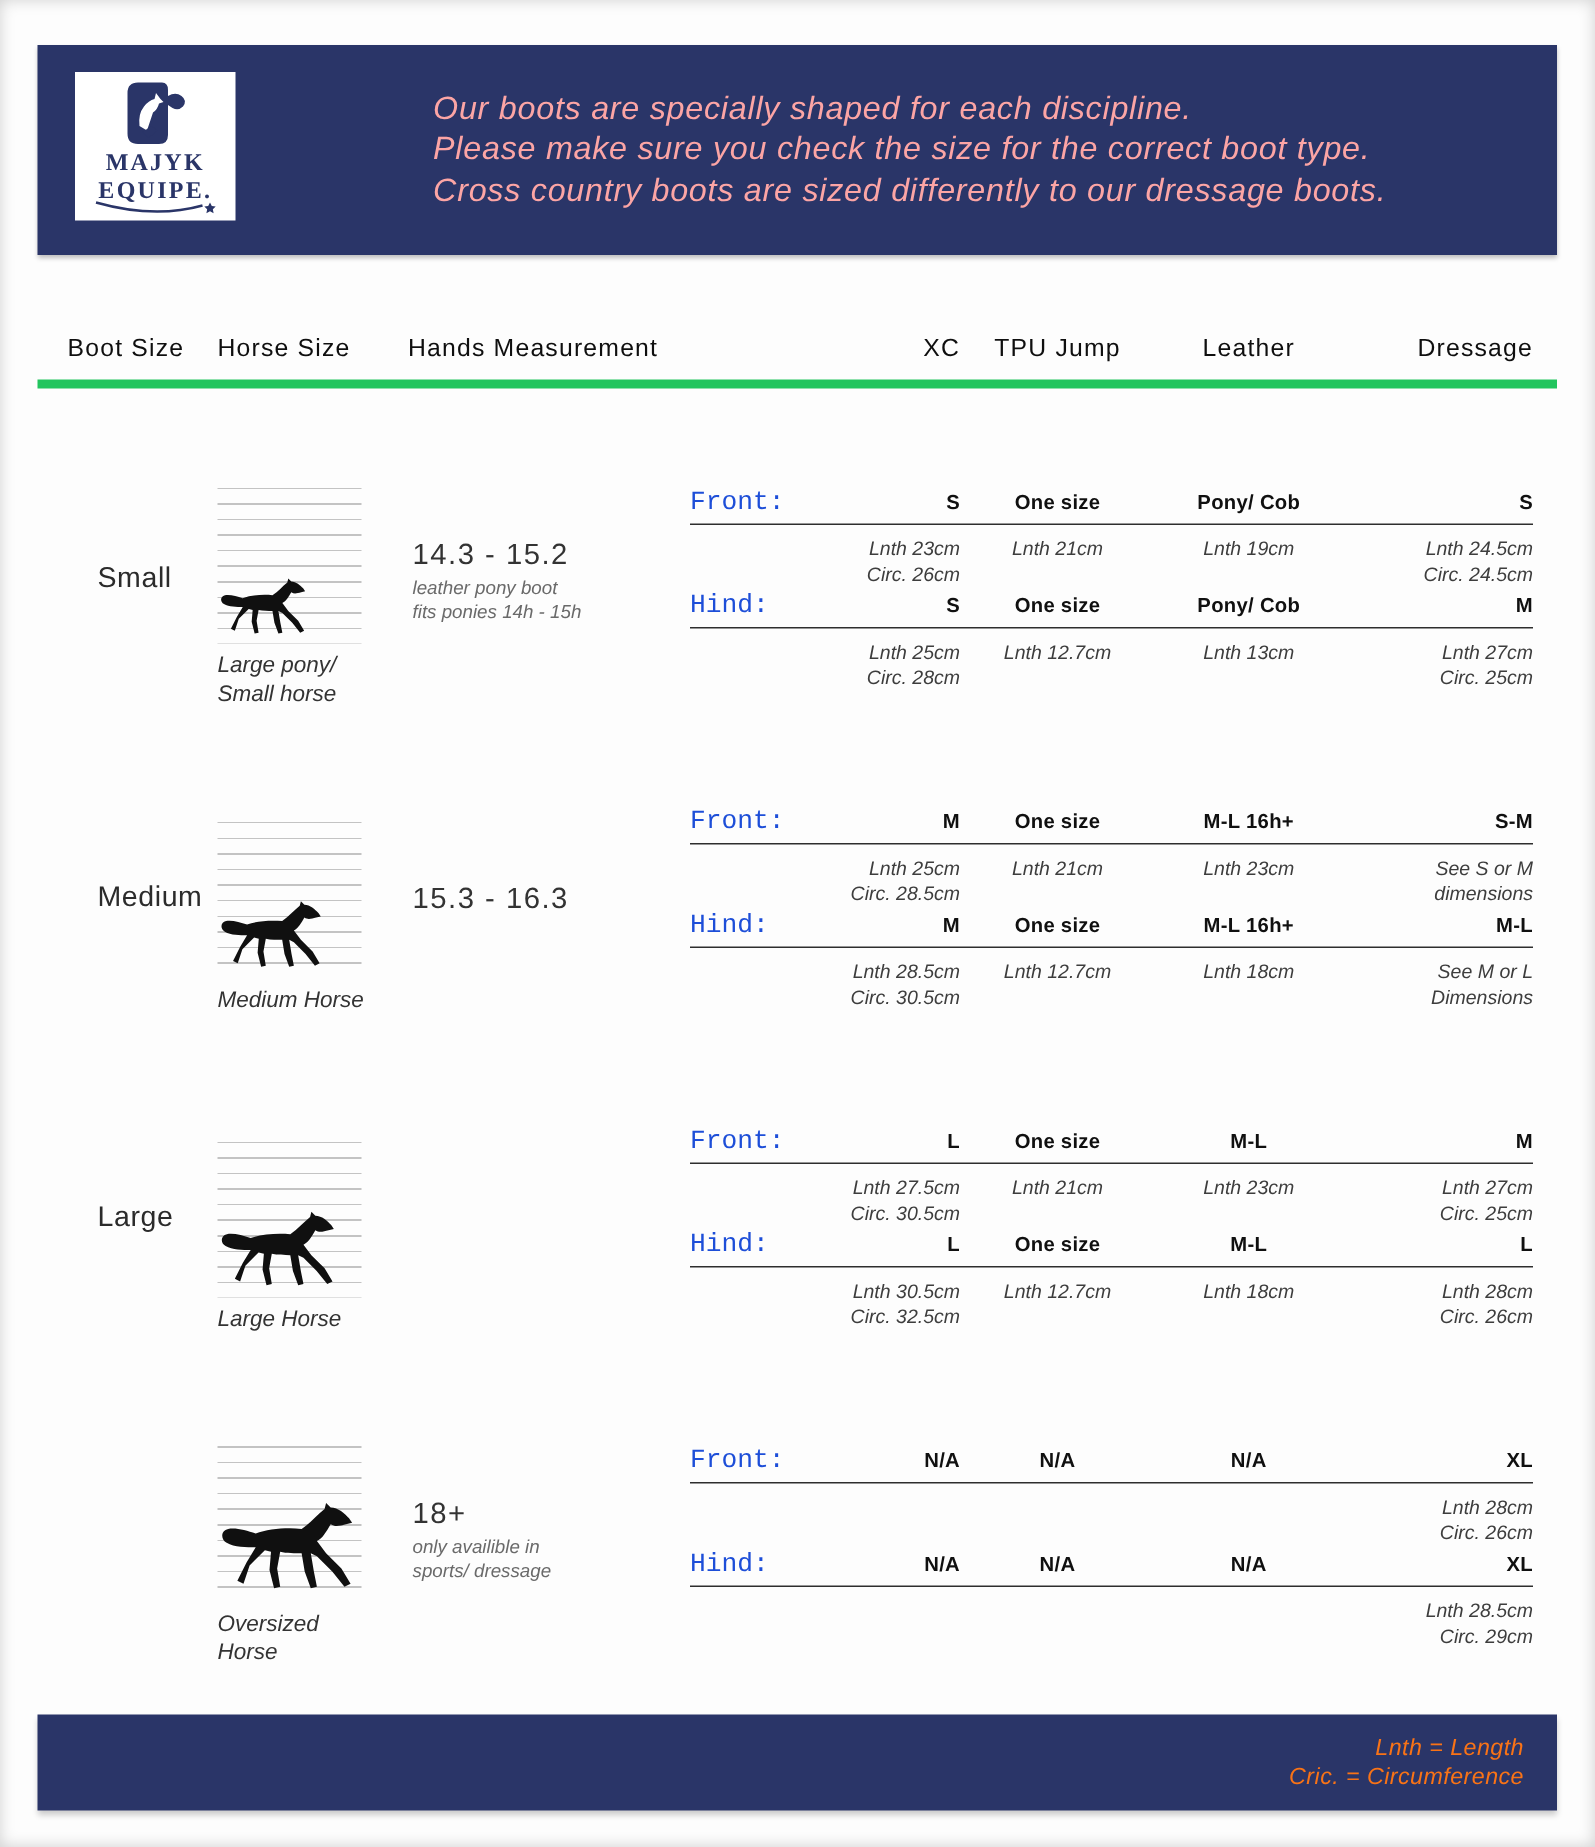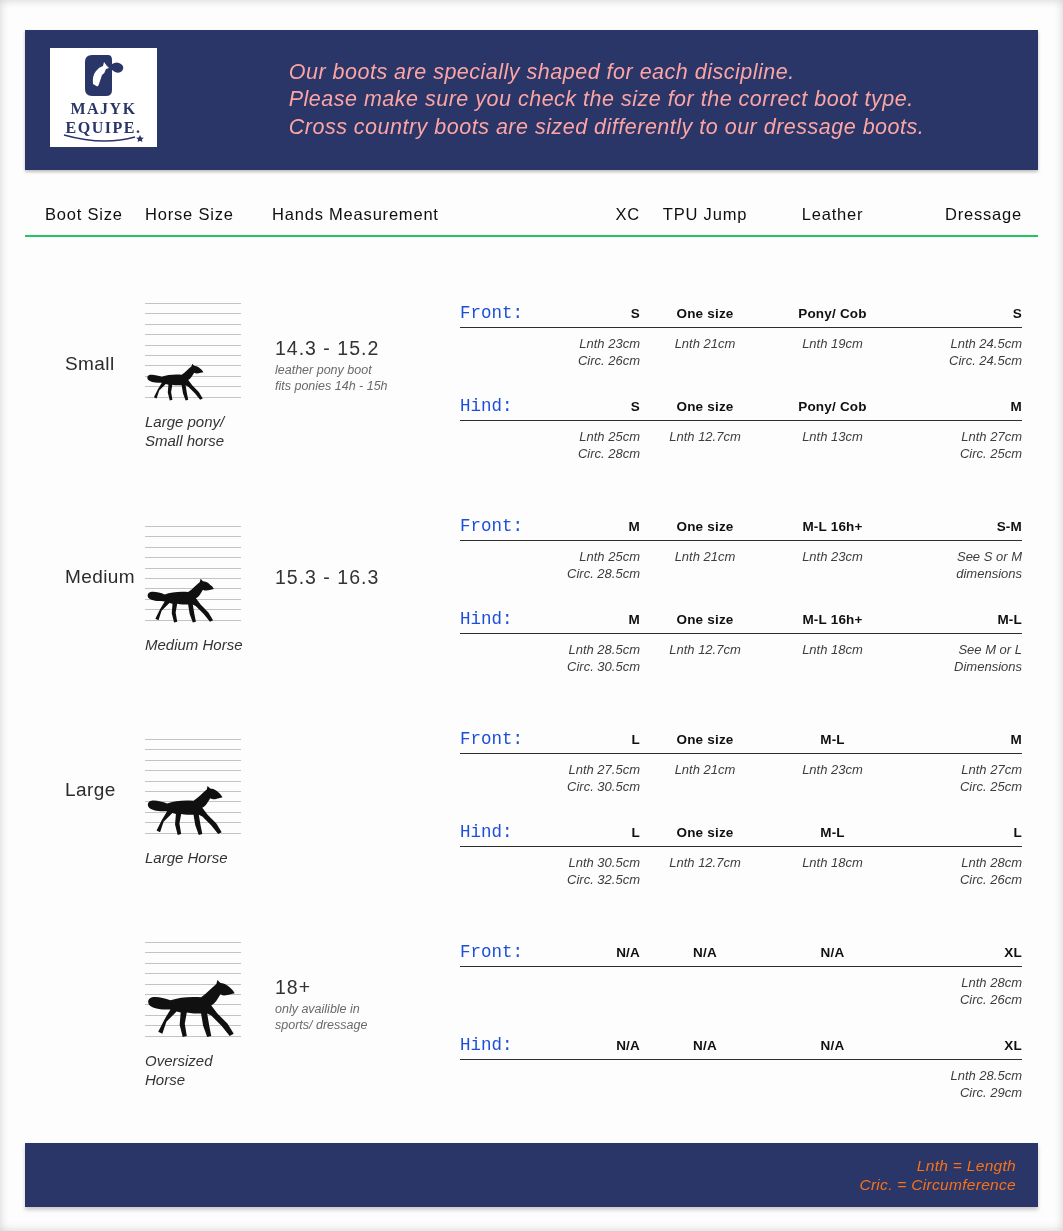--- a/index.html
+++ b/index.html
@@ -31,21 +31,21 @@
     font-style:italic;font-size:21.5px;line-height:27.5px;letter-spacing:.5px;
     color:#fca5a5;text-align:left;white-space:pre-line;
   }
 
   
   .table-area{position:absolute;left:25px;top:170px;width:1013px;}
   .grid9{
     display:grid;
     grid-template-columns:20px 100px 127px 188px 80px 100px 130px 125px 127px;
   }
-  .table-head{padding-top:35px;border-bottom:2px solid #22c55e;padding-bottom:11px;}
+  .table-head{padding-top:53px;border-bottom:6px solid #22c55e;padding-bottom:11px;}
   .th{font-size:16.5px;letter-spacing:.8px;color:#0f0f0f;}
   .th.c2{grid-column:2}.th.c3{grid-column:3}.th.c4{grid-column:4}
   .th.c6{grid-column:6;text-align:right}
   .th.c7{grid-column:7;text-align:center}
   .th.c8{grid-column:8;text-align:center}
   .th.c9{grid-column:9;text-align:right}
 
   .row-group{
     display:grid;
     grid-template-columns:20px 100px 127px 188px 562px;
@@ -80,21 +80,21 @@
   .cols{display:grid;grid-template-columns:80px 100px 130px 125px 127px;align-items:baseline;}
   .sub-label{font-size:17.5px;color:#1d4ed8;font-family:Liberation Mono, monospace;}
   .size{font-size:13.5px;font-weight:bold;color:#101010;letter-spacing:.2px;}
   .xc{text-align:right;}
   .tpu{text-align:center;}
   .leather{text-align:center;}
   .dressage{text-align:right;}
   .rule{border-bottom:1.6px solid #2e2e2e;margin-top:4px;}
   .dims-line{margin-top:7px;}
   .dims{font-size:13px;font-style:italic;color:#3d3d3d;line-height:17px;white-space:pre-line;}
-  .subrow.hind{margin-top:27px;}
+  .subrow.hind{margin-top:3px;}
 
   
   .footer-bar{
     position:absolute;left:25px;top:1143px;width:1013px;height:64px;background:#2a3568;
     display:flex;align-items:center;justify-content:flex-end;box-sizing:border-box;
     padding-right:22px;box-shadow:0 3px 4px rgba(0,0,0,.2);
   }
   .footer-key{
     font-style:italic;font-size:15.5px;line-height:19.5px;color:#f97316;
     text-align:right;white-space:pre-line;letter-spacing:.3px;

